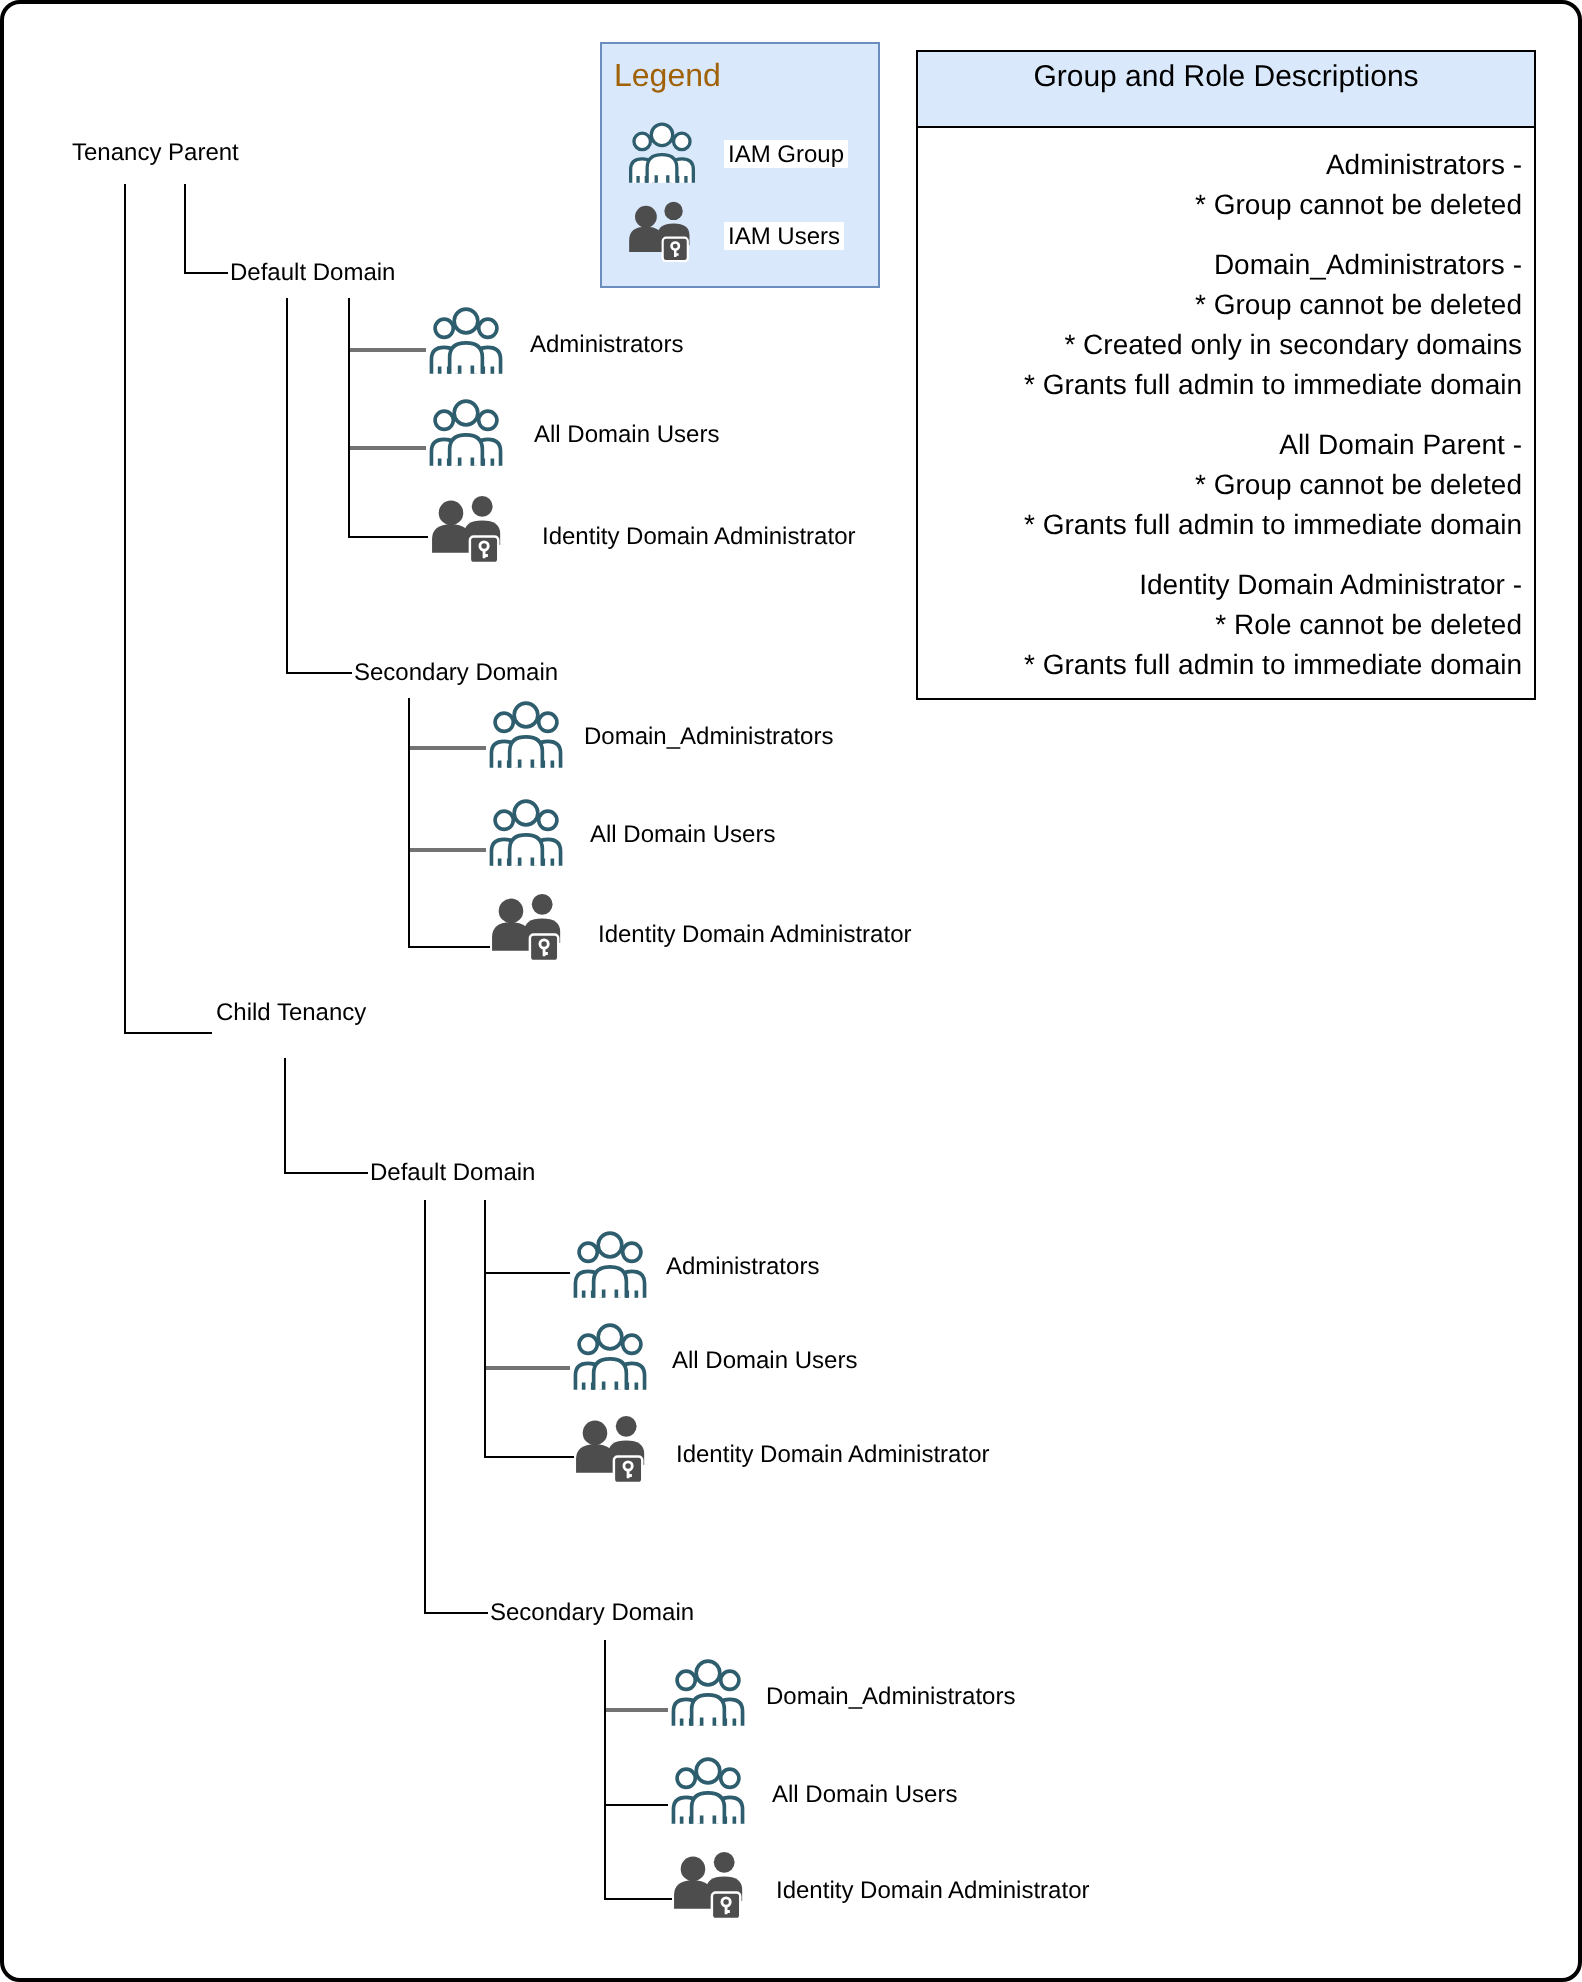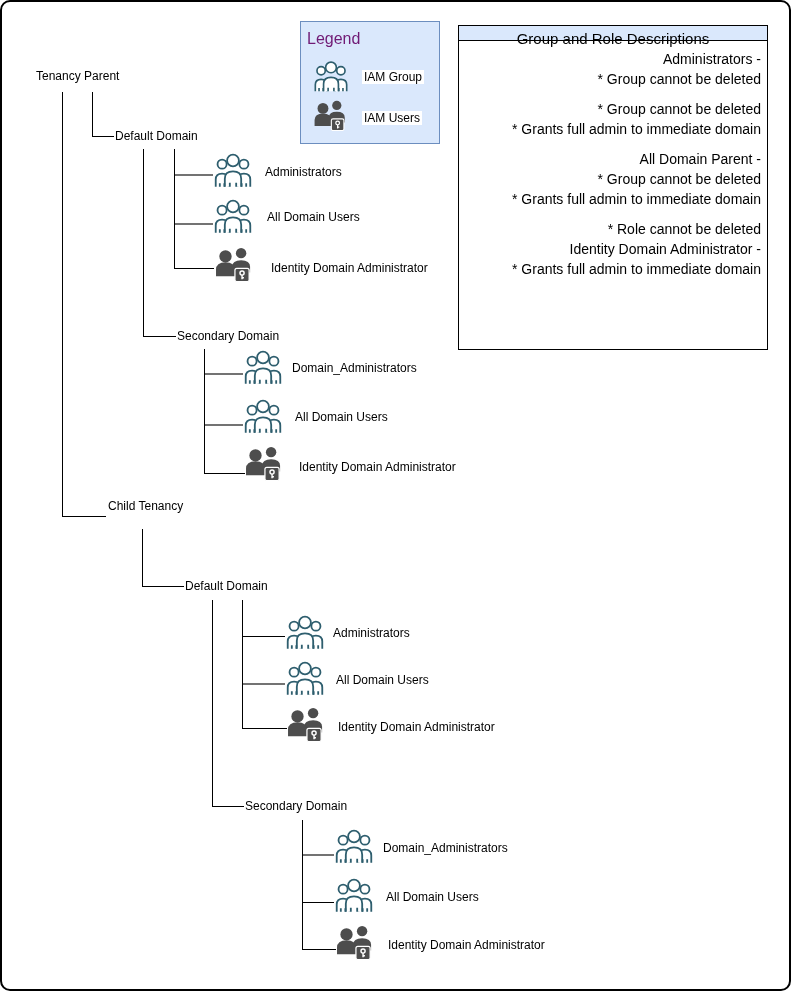--- a/index.html
+++ b/index.html
@@ -26,31 +26,31 @@
   
   .gicon{position:absolute;width:40px;height:37px;}
   .ricon{position:absolute;width:38px;height:35px;}
   
   #legend{
     position:absolute;left:298px;top:19px;width:140px;height:123px;
     box-sizing:border-box;
     background:var(--legend-fill,#dae8fc);
     border:1px solid var(--legend-border,#6c8ebf);
   }
-  #legend .ltitle{position:absolute;left:6px;top:7px;font-size:16px;line-height:19px;color:#701a75;}
+  #legend .ltitle{position:absolute;left:6px;top:7px;font-size:16px;line-height:19px;color:#a16207;}
   #legend .licon-g{position:absolute;left:11px;top:38px;width:38px;height:33px;}
   #legend .licon-r{position:absolute;left:12px;top:78px;width:35px;height:31px;}
   #legend .llabel{position:absolute;left:61px;font-size:12px;line-height:14px;background:#fff;padding:0 2px;white-space:nowrap;}
   
   #descbox{
     position:absolute;left:456px;top:23px;width:310px;height:325px;
     box-sizing:border-box;border:1px solid #000;background:#fff;
   }
   #descbox .dheader{
-    box-sizing:border-box;height:15px;
+    box-sizing:border-box;height:38px;
     background:var(--legend-fill,#dae8fc);
     border-bottom:1px solid #000;
     font-size:15px;line-height:26px;text-align:center;color:#000;
   }
   #descbox .dbody{padding:8px 6px 0 6px;font-size:14px;color:#000;}
   #descbox .dsection{margin:0 0 10px 0;}
   #descbox .dline{line-height:20px;white-space:nowrap;text-align:right;}
 </style>
 </head>
 <body>
@@ -188,29 +188,31 @@
   </div>
 
   <div id="descbox">
     <div class="dheader">Group and Role Descriptions</div>
     <div class="dbody">
       <div class="dsection">
         <div class="dline">Administrators -</div>
         <div class="dline">* Group cannot be deleted</div>
       </div>
       <div class="dsection">
+        <div class="dline">Domain_Administrators -</div>
         <div class="dline">* Group cannot be deleted</div>
+        <div class="dline">* Created only in secondary domains</div>
         <div class="dline">* Grants full admin to immediate domain</div>
       </div>
       <div class="dsection">
         <div class="dline">All Domain Parent -</div>
         <div class="dline">* Group cannot be deleted</div>
         <div class="dline">* Grants full admin to immediate domain</div>
       </div>
       <div class="dsection">
+        <div class="dline">Identity Domain Administrator -</div>
         <div class="dline">* Role cannot be deleted</div>
-        <div class="dline">Identity Domain Administrator -</div>
         <div class="dline">* Grants full admin to immediate domain</div>
       </div>
     </div>
   </div>
 
 </div>
 
 </body></html>

